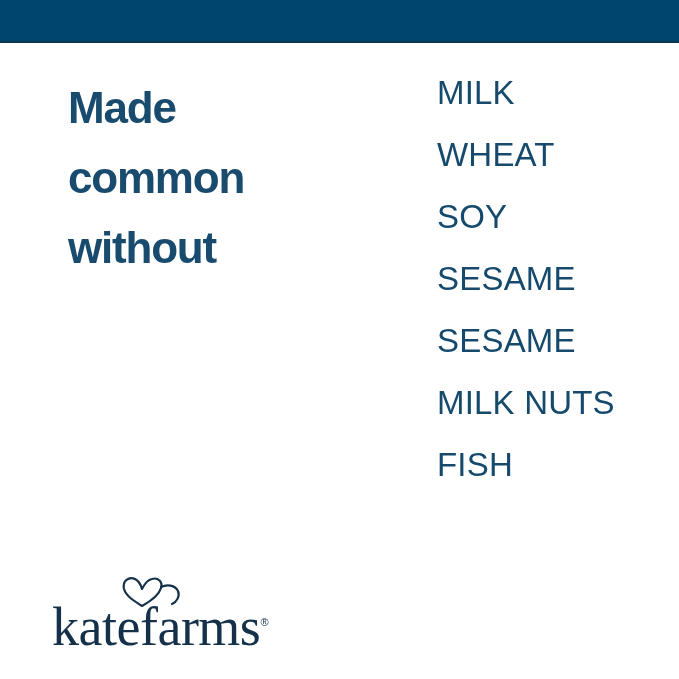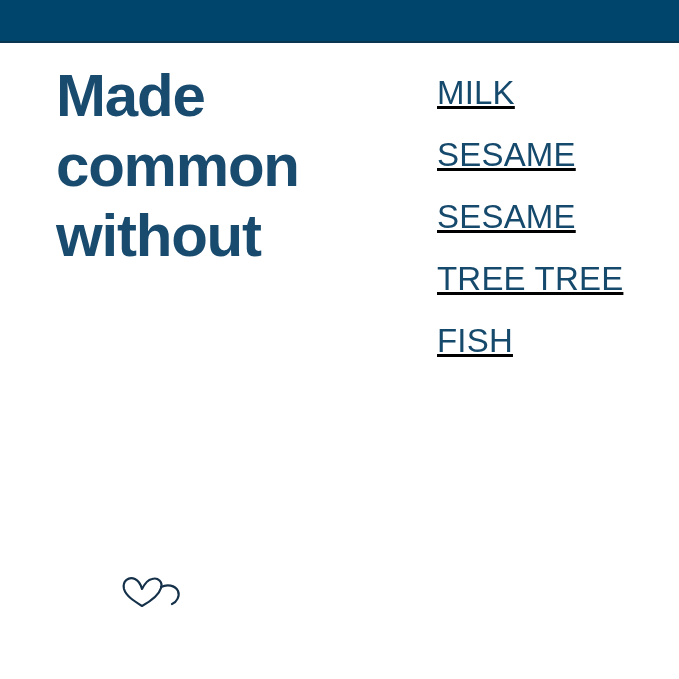--- a/index.html
+++ b/index.html
@@ -53,24 +53,24 @@
     top: 0;
     width: 340px;
     height: 636px;
   }
 
   .headline {
     position: absolute;
     left: 0;
     top: 14px;
     width: 340px;
-    margin: 4px;
+    margin: 16px;
     font-family: "Liberation Sans", sans-serif;
     font-weight: bold;
-    font-size: 60px;
+    font-size: 44px;
     line-height: 70px;
     letter-spacing: -1.2px;
     color: #194b6e;
   }
   .headline-line {
     display: block;
     white-space: nowrap;
   }
 
   
@@ -115,21 +115,20 @@
     width: 230px;
     height: 636px;
   }
   .allergen-list {
     position: absolute;
     left: 0;
     top: 30px;
     margin: 0;
     padding: 0;
     list-style: none;
-    text-decoration: underline;
   }
   .allergen-item {
     height: 62px;
     line-height: 40px;
     font-family: "Liberation Sans", sans-serif;
     font-weight: normal;
     font-size: 33px;
     letter-spacing: 0.2px;
     color: #164a6d;
     white-space: nowrap;
@@ -153,29 +152,32 @@
         <span class="headline-line">without</span>
       </h1>
 
       <div class="logo">
         <span class="logo-heart">
           <svg width="66" height="34" viewBox="0 0 66 34" xmlns="http://www.w3.org/2000/svg">
             <path d="M4 14 C2 6, 9 1, 15 4 C19 6, 21 10, 22 14 C24 10, 27 5, 32 4 C38 2, 43 7, 41 13 C39 20, 31 26, 22 31 C14 26, 6 21, 4 14 Z" fill="none" stroke="#15314a" stroke-width="2.2" stroke-linecap="round" stroke-linejoin="round"></path>
             <path d="M41 12 C47 9, 55 10, 58 16 C60 21, 57 27, 52 29" fill="none" stroke="#15314a" stroke-width="2.2" stroke-linecap="round"></path>
           </svg>
         </span>
+        <span class="logo-wordmark"><span>katefarms</span><span class="logo-reg">®</span></span>
       </div>
 
     </div>
 
     <div class="right-col">
       <ul class="allergen-list">
         <li class="allergen-item">MILK</li>
+        <li class="allergen-item">WHEAT</li>
+        <li class="allergen-item">SOY</li>
         <li class="allergen-item">SESAME</li>
         <li class="allergen-item">SESAME</li>
-        <li class="allergen-item">TREE TREE</li>
+        <li class="allergen-item">MILK NUTS</li>
         <li class="allergen-item">FISH</li>
       </ul>
     </div>
 
   </div>
 
 </div>
 
 </body></html>

